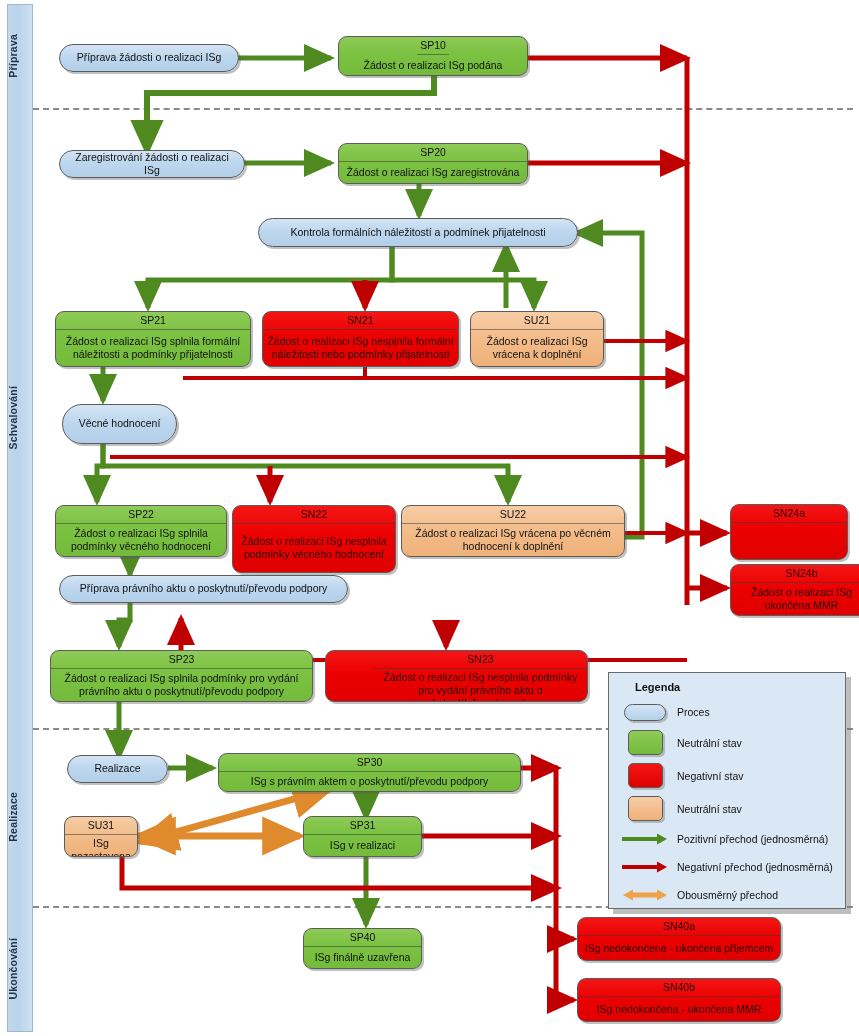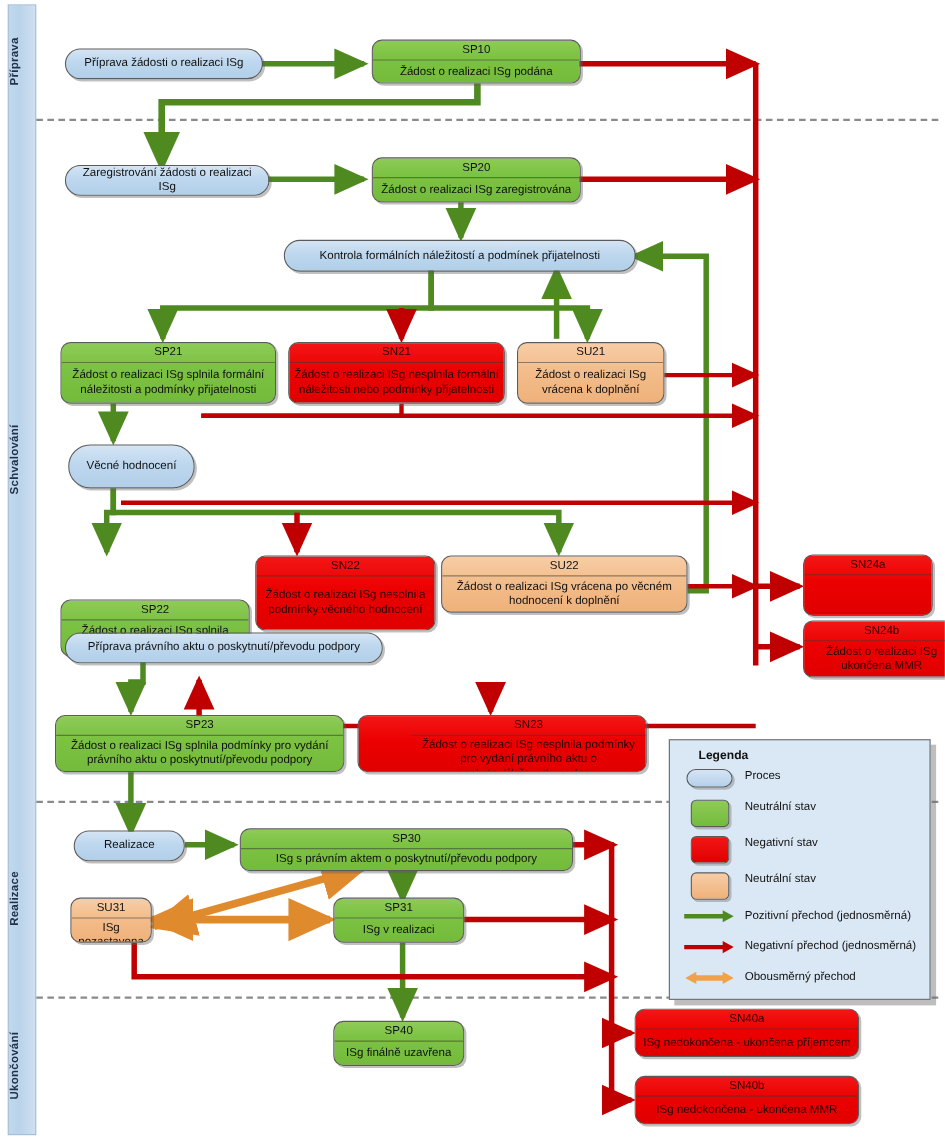--- a/index.html
+++ b/index.html
@@ -41,21 +41,21 @@
   .n-proc{background:linear-gradient(to bottom,#d4e4f4 0%,#bdd7ee 45%,#b2cfe9 100%);
     border-radius:999px;align-items:center;justify-content:flex-start;
     text-align:center;padding:0 10px;display:flex;}
   .n-proc .bdy{padding:0;}
 
   
   .legend{position:absolute;left:608px;top:672px;width:238px;height:237px;
     background:#dae8f5;border:1px solid #6a6a6a;box-sizing:border-box;
     box-shadow:5px 5px 0 rgba(110,110,110,.45);padding:8px 10px;}
   .legend h4{margin:0 0 6px 16px;font-size:11px;font-weight:bold;color:#111;}
-  .leg-row{display:flex;align-items:flex-start;height:26px;margin-bottom:2px;}
+  .leg-row{display:flex;align-items:center;height:26px;margin-bottom:2px;}
   .leg-row.tall{height:31px;}
   .leg-swatch{width:52px;flex:0 0 52px;display:flex;align-items:center;justify-content:center;}
   .leg-txt{font-size:10.5px;color:#111;padding-left:6px;}
   .sw-proc{width:40px;height:15px;border-radius:999px;border:1px solid #5b5b5b;
     background:linear-gradient(to bottom,#d4e4f4,#b6d0ea);box-shadow:2px 2px 0 rgba(110,110,110,.4);}
   .sw-box{width:33px;height:23px;border-radius:5px;border:1px solid #5b5b5b;
     box-shadow:2px 2px 0 rgba(110,110,110,.4);}
   .sw-pos{background:linear-gradient(to bottom,#8ecb58,#74bb3c);}
   .sw-neg{background:linear-gradient(to bottom,#f31616,#e00000);}
   .sw-neu{background:linear-gradient(to bottom,#f7cda6,#efb17a);}
@@ -177,21 +177,21 @@
 
       <path stroke="#e08a2e" stroke-width="7" marker-end="url(#ao)" marker-start="url(#ao2)" d="M138,836 H300"></path>
       <path stroke="#e08a2e" stroke-width="7" marker-end="url(#ao)" marker-start="url(#ao2)" d="M140,842 L330,789"></path>
     </g>
   </svg>
 
   <div class="node n-proc" style="left:59px;top:44px;width:180px;height:28px;">
     <span class="bdy">Příprava žádosti o realizaci ISg</span>
   </div>
 
-  <div class="node n-pos" style="left:338px;top:36px;width:190px;height:40px;">
+  <div class="node n-pos" style="left:338px;top:36px;width:190px;height:40px;align-items:center;">
     <div class="hdr">SP10</div>
     <div class="bdy">Žádost o realizaci ISg podána</div>
   </div>
 
   <div class="node n-proc" style="left:59px;top:150px;width:186px;height:28px;">
     <span class="bdy">Zaregistrování žádosti o realizaci ISg</span>
   </div>
 
   <div class="node n-pos" style="left:338px;top:143px;width:190px;height:41px;">
     <div class="hdr">SP20</div>
@@ -214,21 +214,21 @@
 
   <div class="node n-neu" style="left:470px;top:311px;width:134px;height:56px;">
     <div class="hdr">SU21</div>
     <div class="bdy">Žádost o realizaci ISg vrácena k doplnění</div>
   </div>
 
   <div class="node n-proc" style="left:62px;top:404px;width:115px;height:40px;border-radius:20px;">
     <span class="bdy">Věcné hodnocení</span>
   </div>
 
-  <div class="node n-pos" style="left:55px;top:505px;width:172px;height:52px;margin-top:40px;">
+  <div class="node n-pos" style="left:55px;top:505px;width:172px;height:52px;">
     <div class="hdr">SP22</div>
     <div class="bdy">Žádost o realizaci ISg splnila podmínky věcného hodnocení</div>
   </div>
 
   <div class="node n-neg" style="left:232px;top:505px;width:164px;height:68px;">
     <div class="hdr">SN22</div>
     <div class="bdy">Žádost o realizaci ISg nesplnila podmínky věcného hodnocení</div>
   </div>
 
   <div class="node n-neu" style="left:401px;top:505px;width:224px;height:52px;">

